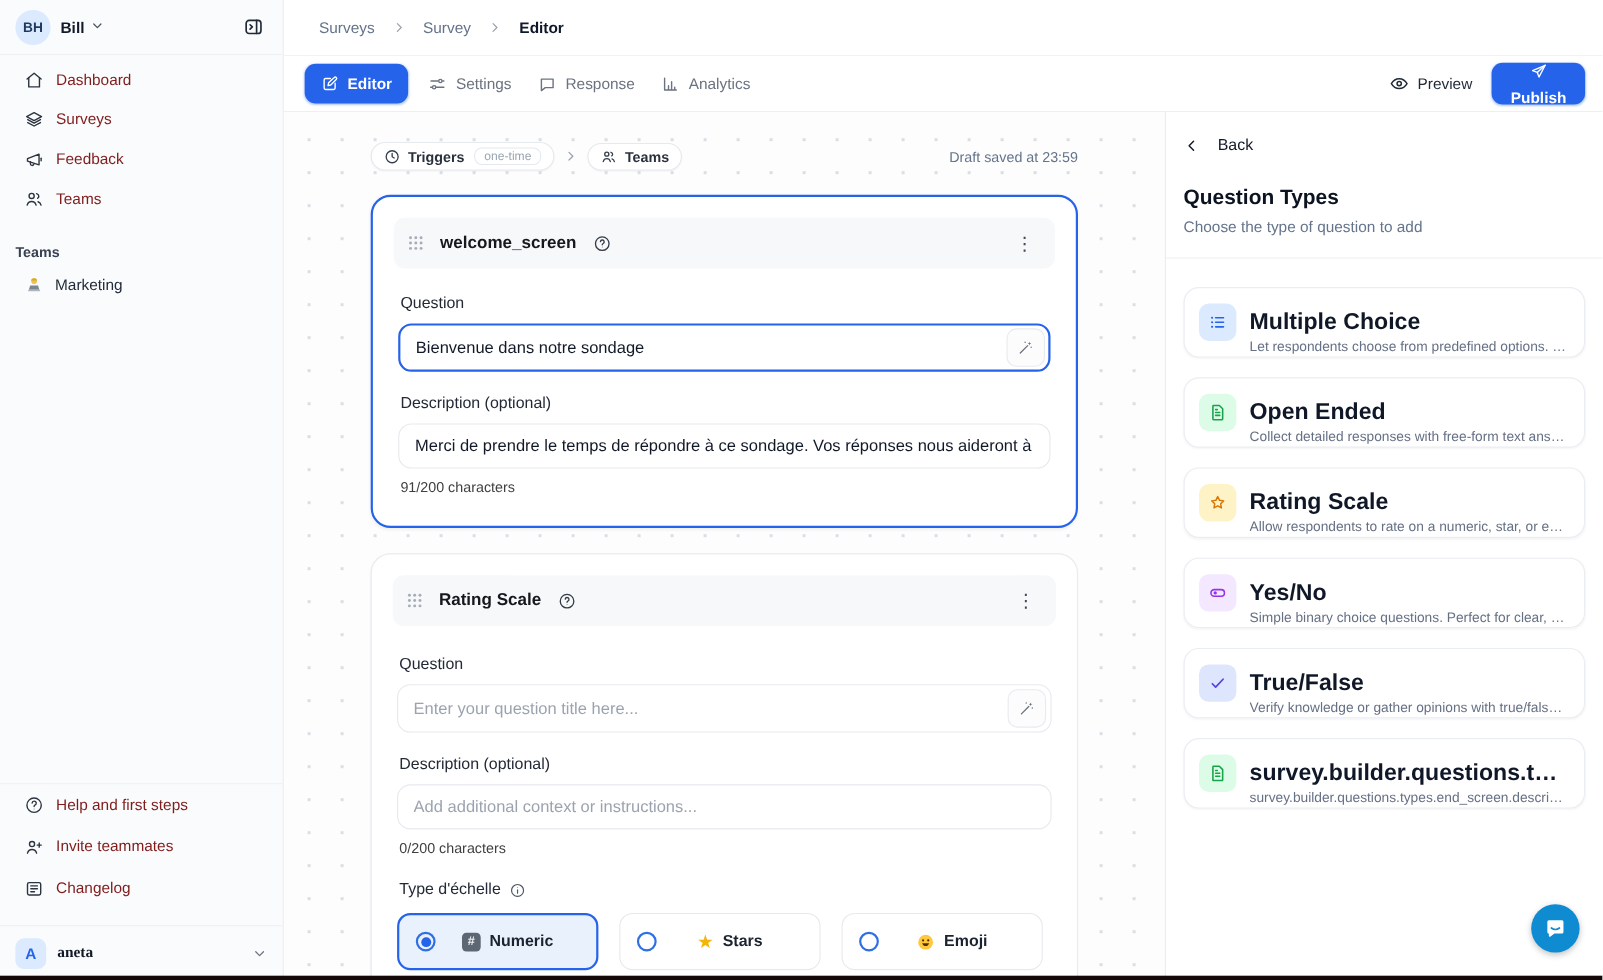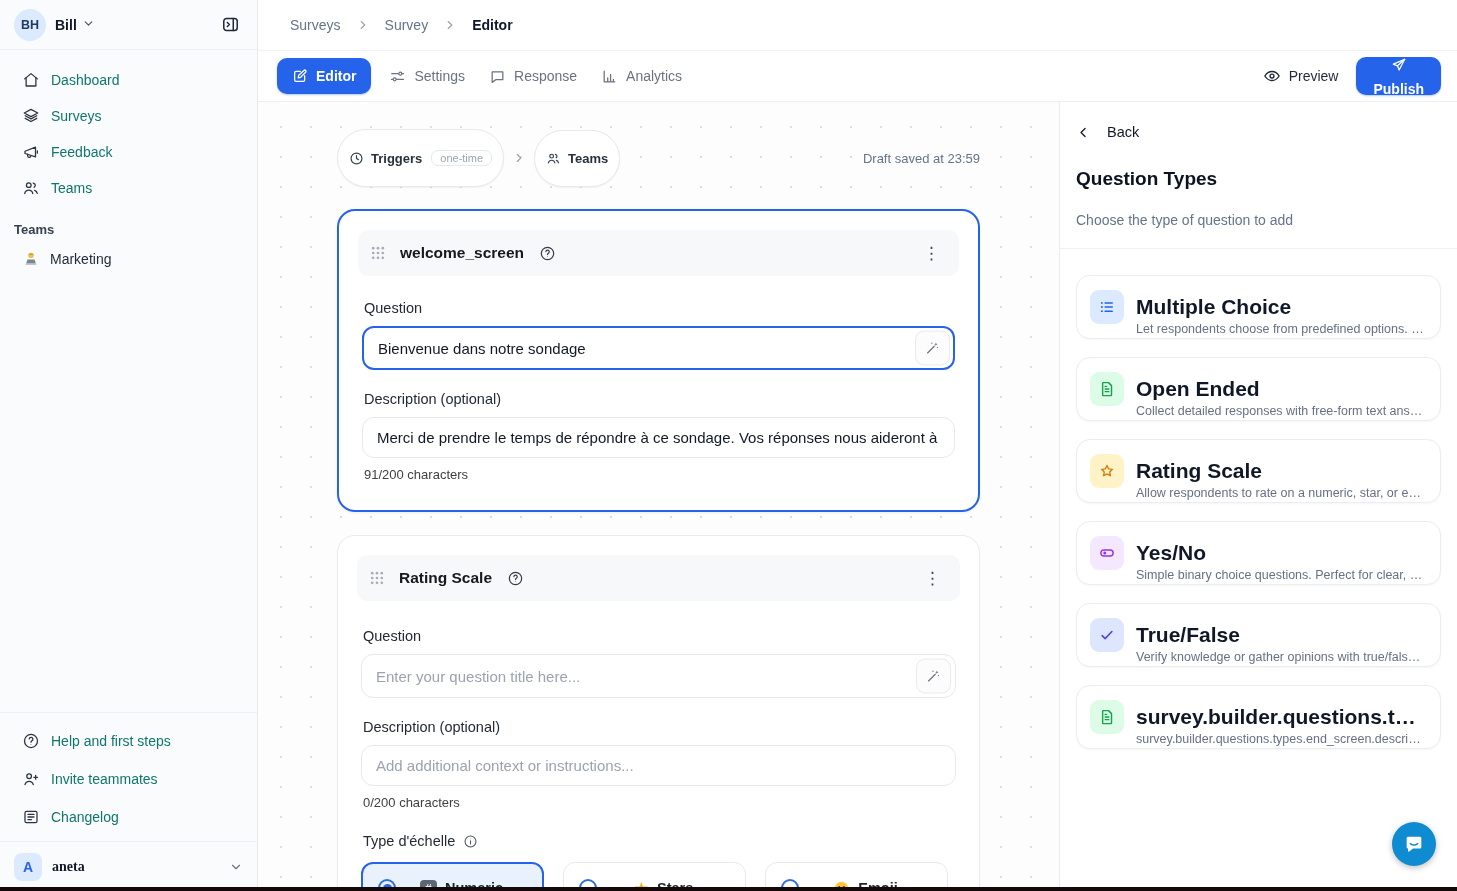--- a/index.html
+++ b/index.html
@@ -9,21 +9,21 @@
   .bottom-edge { position:absolute; left:0; bottom:0; width:100%; height:4px; background:#150808; z-index:60; }
 
   
   .sidebar { width:258px; flex:0 0 258px; background:#fafbfc; border-right:1px solid #e8eaee; display:flex; flex-direction:column; }
   .ws-header { height:50px; display:flex; align-items:center; gap:9px; padding:0 12px 0 14px; border-bottom:1px solid #eef0f3; }
   .avatar-circle { width:32px; height:32px; border-radius:50%; background:#dbeafe; color:#1e3a5f; font-size:12.5px; font-weight:700; display:flex; align-items:center; justify-content:center; }
   .ws-name { font-size:14px; font-weight:700; color:#111827; }
   .ws-chevron { color:#4b5563; display:flex; }
   .panel-toggle { margin-left:auto; width:30px; height:30px; border-radius:8px; display:flex; align-items:center; justify-content:center; color:#1f2937; cursor:pointer; }
   .side-nav { padding:14px 12px 4px; display:flex; flex-direction:column; gap:4px; }
-  .nav-item { height:32px; display:flex; align-items:center; gap:11px; padding:0 10px; border-radius:8px; font-size:14px; color:#0f766e; cursor:pointer; }
+  .nav-item { height:32px; display:flex; align-items:flex-start; gap:11px; padding:0 10px; border-radius:8px; font-size:14px; color:#7f1d1d; cursor:pointer; }
   .nav-item .ic { display:flex; color:#2b3440; }
   .section-label { padding:14px 0 6px 14px; font-size:13px; font-weight:600; color:#374151; }
   .team-item { height:32px; display:flex; align-items:center; gap:10px; margin:0 12px; padding:0 10px; border-radius:8px; font-size:14px; color:#1f2937; cursor:pointer; }
   .side-footer { margin-top:auto; padding:10px 12px 0; border-top:1px solid #eef0f3; display:flex; flex-direction:column; gap:2px; }
   .side-footer .nav-item { height:36px; }
   .user-row { height:50px; margin-top:6px; border-top:1px solid #eef0f3; display:flex; align-items:center; gap:10px; padding:0 14px; cursor:pointer; }
   .avatar-square { width:28px; height:28px; border-radius:8px; background:#dbeafe; color:#2563eb; font-weight:700; font-size:14px; display:flex; align-items:center; justify-content:center; }
   .user-name { font-size:14px; font-weight:700; color:#111827;font-family:Liberation Serif, serif; }
   .user-row .ws-chevron { margin-left:auto; color:#6b7280; }
 
@@ -41,21 +41,21 @@
   .publish-btn { display:flex; align-items:center; gap:8px; background:#2563eb; color:#fff; font-size:14px; font-weight:600; height:38px; padding:0 17px; border-radius:10px; cursor:pointer; box-shadow:0 1px 2px rgba(37,99,235,.35);flex-direction:column; }
 
   .content-row { flex:1; display:flex; min-height:0; }
 
   
   .canvas { width:801px; flex:0 0 801px; background-color:#fdfdfe;
     background-image:radial-gradient(#dadfe5 1.3px, transparent 1.3px);
     background-size:30px 30px; background-position:8px 10px;
     padding:27px 0 0 79px; overflow:hidden; position:relative; }
   .chips-row { width:643px; display:flex; align-items:center; }
-  .chip { display:inline-flex; align-items:center; gap:7px; background:#fff; border:1px solid #e6e9ed; border-radius:999px; padding:20px 11px; font-size:13px; font-weight:600; color:#29313d; box-shadow:0 1px 1.5px rgba(16,24,40,.05); cursor:pointer; }
+  .chip { display:inline-flex; align-items:center; gap:7px; background:#fff; border:1px solid #e6e9ed; border-radius:999px; padding:4px 11px; font-size:13px; font-weight:600; color:#29313d; box-shadow:0 1px 1.5px rgba(16,24,40,.05); cursor:pointer; }
   .chip .ic { display:flex; color:#343e4b; }
   .chip-badge { border:1px solid #e3e9f0; border-radius:7px; padding:1px 8px; font-size:11px; font-weight:400; color:#9aa5b1; margin-left:2px; }
   .chip-sep { margin:0 8px; color:#9aa3ad; display:flex; }
   .draft-status { margin-left:auto; font-size:13px; color:#64748b; }
 
   .q-card { width:643px; background:#fff; border-radius:18px; margin-top:22px; padding:19px 19px 28px; }
   .q-card.selected { border:2px solid #2563eb; box-shadow:0 1px 3px rgba(16,24,40,.06); }
   .q-card.plain { border:1px solid #e8ebef; box-shadow:0 1px 2px rgba(16,24,40,.04); margin-top:23px; height:640px; }
   .q-head { height:46px; background:#f7f8fa; border-radius:10px; display:flex; align-items:center; gap:15px; padding:0 13px; }
   .grip { display:flex; cursor:grab; }
@@ -77,21 +77,21 @@
   .radio.on::after { content:""; position:absolute; inset:2.5px; border-radius:50%; background:#2563eb; }
   .opt-center { display:flex; align-items:center; gap:8px; margin:0 auto; }
   .opt-label { font-size:14.5px; font-weight:600; color:#1b2330; }
   .hash-key { width:17px; height:17px; border-radius:4px; background:#5d6773; color:#eef1f4; font-size:11.5px; font-weight:700; display:flex; align-items:center; justify-content:center; }
   .star-glyph { color:#f2b50c; font-size:17px; line-height:1; }
 
   
   .panel { width:398px; flex:0 0 398px; background:#fff; border-left:1px solid #e9ecf0; padding:22px 16px 0; position:relative; }
   .back-row { display:inline-flex; align-items:center; gap:16px; font-size:14.5px; font-weight:500; color:#111827; cursor:pointer; }
   .panel-title { margin-top:24px; font-size:19px; font-weight:700; color:#0b1220; }
-  .panel-sub { margin-top:22px; font-size:14px; color:#64748b; }
+  .panel-sub { margin-top:7px; font-size:14px; color:#64748b; }
   .panel-divider { border:0; border-top:1px solid #eef0f3; margin:20px -16px 0; }
   .panel-actions { margin-top:19px; display:flex; gap:10px; }
   .predef-btn { flex:0 0 192px; height:32px; border:1px solid #e7eaee; border-radius:15px; background:#fff; display:flex; align-items:center; justify-content:center; gap:9px; font-size:13.5px; font-weight:600; color:#111827; cursor:pointer; }
   .generate-btn { flex:1; height:32px; border-radius:10px; background:linear-gradient(180deg,#ab5bf7,#9747f0); border:1px solid #7c3aed; color:#fff; display:flex; align-items:center; justify-content:center; gap:9px; font-size:14px; font-weight:600; cursor:pointer; box-shadow:0 1px 2px rgba(124,58,237,.4); }
   .type-list { margin-top:26px; display:flex; flex-direction:column; gap:18px; }
   .type-card { height:64px; border:1px solid #eaedf1; border-radius:14px; background:#fff; box-shadow:0 1px 2px rgba(16,24,40,.04); display:flex; align-items:center; gap:12px; padding:0 13px; cursor:pointer; }
   .type-icon { width:34px; height:34px; border-radius:9px; display:flex; align-items:center; justify-content:center; flex:0 0 34px; }
   .ti-blue   { background:#dbeafe; color:#2563eb; }
   .ti-green  { background:#dcfce7; color:#16a34a; }
   .ti-amber  { background:#fef3c7; color:#d97706; }

